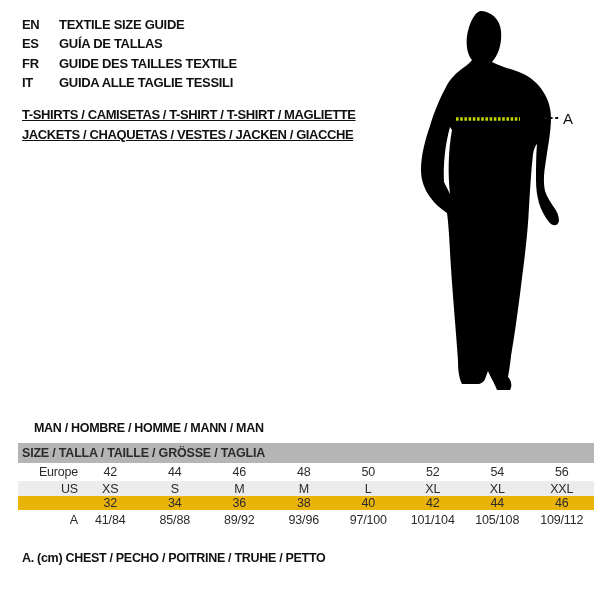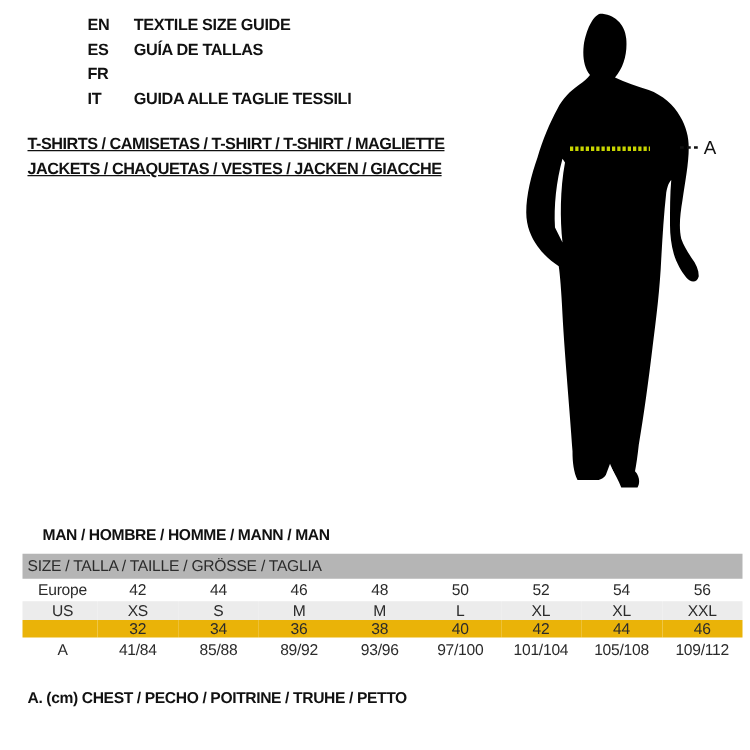--- a/index.html
+++ b/index.html
@@ -11,21 +11,21 @@
     font-family: "Liberation Sans", sans-serif;
     color: #111;
     overflow: hidden;
   }
 
   
   .lang-block {
     position: absolute; left: 22px; top: 12px;
     font-size: 13px; font-weight: bold; letter-spacing: -0.3px;
   }
-  .lang-row { display: flex; height: 19.5px; align-items: flex-start; margin-left: 48px; }
+  .lang-row { display: flex; height: 19.5px; align-items: flex-end; }
   .lang-code { width: 37px; flex: 0 0 37px; }
   .lang-name { white-space: nowrap; }
 
   
   .cat-block {
     position: absolute; left: 22px; top: 105px;
     font-size: 13px; font-weight: bold; letter-spacing: -0.4px; text-decoration: underline;
   }
   .cat-line { height: 20px; line-height: 20px; white-space: nowrap; }
 
@@ -38,27 +38,28 @@
     font-size: 12.5px; font-weight: bold; letter-spacing: -0.3px;
   }
 
   
   .size-table-wrap { position: absolute; left: 18px; top: 443px; width: 576px; }
   .size-table-header {
     height: 20px; line-height: 20px;
     padding-left: 4px;
     font-size: 12.5px; letter-spacing: -0.2px;
     color: #2b2b2b;
+    font-weight: bold;
   }
   table.size-table {
     width: 576px; border-collapse: collapse; table-layout: fixed;
     font-size: 12.5px; color: #2b2b2b; letter-spacing: -0.2px;
   }
   table.size-table td { text-align: center; padding: 0; }
-  table.size-table td.lbl { width: 60px; text-align: center; padding-left: 4px; }
+  table.size-table td.lbl { width: 60px; text-align: right; padding-left: 4px; }
   tr.row-europe td { height: 18px; }
   tr.row-us td { height: 15px; }
   tr.row-blank td { height: 14px; }
   tr.row-a td { height: 19px; }
 
   
   .footnote {
     position: absolute; left: 22px; top: 551px;
     font-size: 12.5px; font-weight: bold; letter-spacing: -0.3px;
   }
@@ -70,20 +71,21 @@
   <div class="lang-row">
     <span class="lang-code">EN</span>
     <span class="lang-name">TEXTILE SIZE GUIDE</span>
   </div>
   <div class="lang-row">
     <span class="lang-code">ES</span>
     <span class="lang-name">GUÍA DE TALLAS</span>
   </div>
   <div class="lang-row">
     <span class="lang-code">FR</span>
+    <span class="lang-name">GUIDE DES TAILLES TEXTILE</span>
   </div>
   <div class="lang-row">
     <span class="lang-code">IT</span>
     <span class="lang-name">GUIDA ALLE TAGLIE TESSILI</span>
   </div>
 </div>
 
 <div class="cat-block">
   <div class="cat-line">T-SHIRTS / CAMISETAS / T-SHIRT / T-SHIRT / MAGLIETTE</div>
   <div class="cat-line">JACKETS / CHAQUETAS / VESTES / JACKEN / GIACCHE</div>

